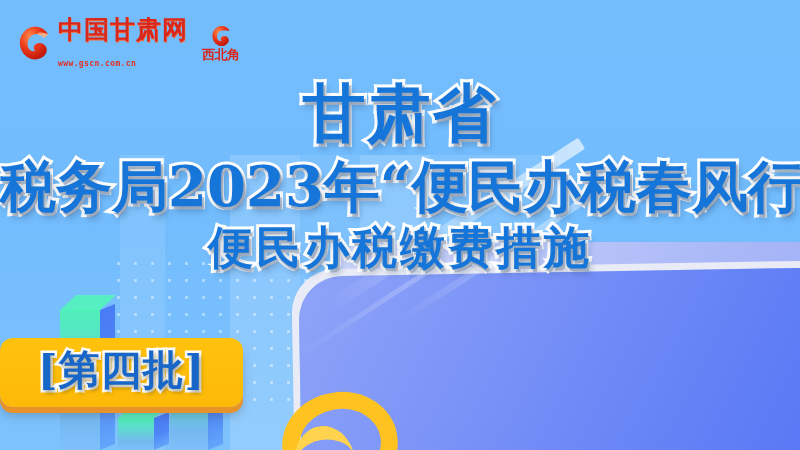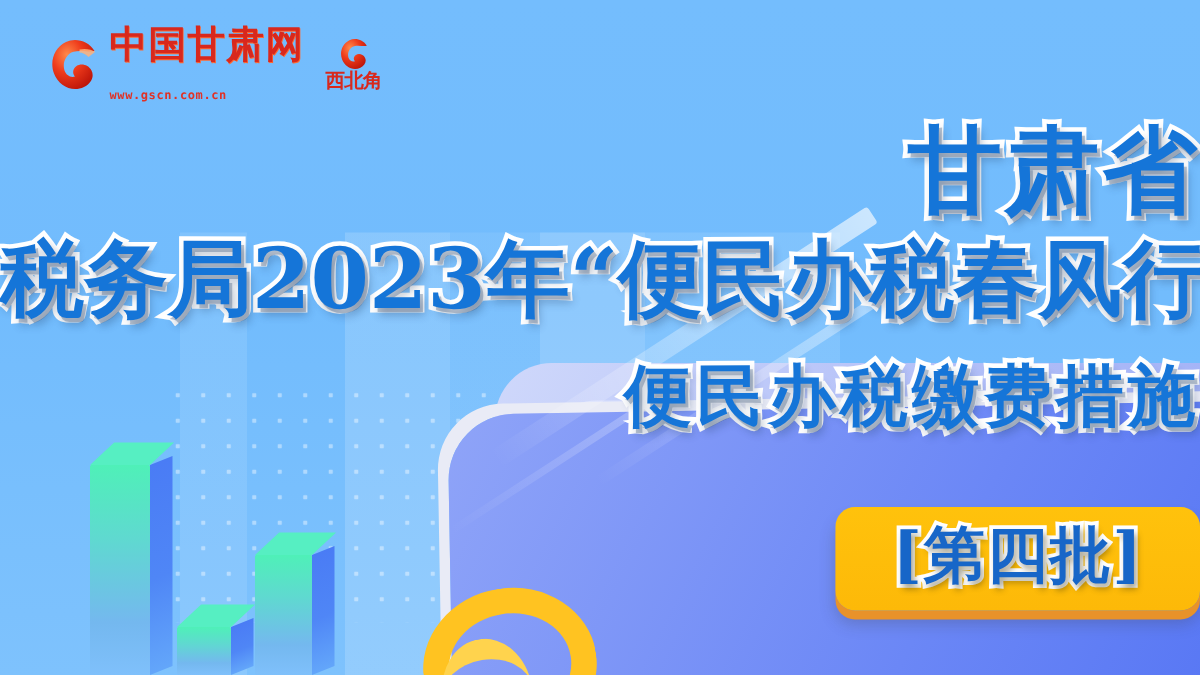--- a/index.html
+++ b/index.html
@@ -151,21 +151,21 @@
     height: 36px;
     border-top: 14px solid #ffd34d;
     border-radius: 50% 50% 0 0 / 100% 100% 0 0;
     transform: rotate(-9deg);
     box-sizing: border-box;
   }
 
   
   .header {
     position: absolute;
-    left: 32px;
+    left: 17px;
     top: 17px;
     display: flex;
     align-items: center;
     gap: 14px;
     z-index: 20;
   }
   .logo-group { display: flex; align-items: center; gap: 7px; }
   .swirl {
     position: relative;
     width: 34px;
@@ -223,47 +223,47 @@
     filter: drop-shadow(1px 1px 0 rgba(120,70,0,0.35));
   }
 
   
   .titles {
     position: absolute;
     left: 0;
     top: 78px;
     width: 800px;
     z-index: 15;
-    text-align: right;
+    text-align: center;
   }
   .tline {
     font-family: "DejaVu Serif", "Liberation Serif", serif;
     font-weight: bold;
     color: #1575d8;
     letter-spacing: 2px;
     line-height: 1.12;
     -webkit-text-stroke: 6px #ffffff;
     paint-order: stroke fill;
     text-shadow:
       2px 3px 0 rgba(40,70,110,0.30),
       3px 5px 6px rgba(30,60,100,0.32);
     white-space: nowrap;
   }
   .t1 { font-size: 63px; }
   .t2 { font-size: 56px; margin-top: 6px; letter-spacing: 0px; }
-  .t3 { font-size: 45px; margin-top: 22px; letter-spacing: 3px; }
+  .t3 { font-size: 45px; margin-top: 6px; letter-spacing: 3px; }
 
   
   .badge-wrap {
     position: absolute;
     left: 0;
     top: 338px;
     width: 800px;
     display: flex;
-    justify-content: flex-end;
+    justify-content: flex-start;
     z-index: 18;
   }
   .badge {
     position: relative;
     padding: 10px 38px 14px;
     border-radius: 13px;
     background: linear-gradient(180deg, #ffc20c 0%, #fdb908 100%);
     box-shadow: 0 6px 0 0 #e8922a, 0 9px 10px rgba(60,60,60,0.25);
   }
   .badge-text {

